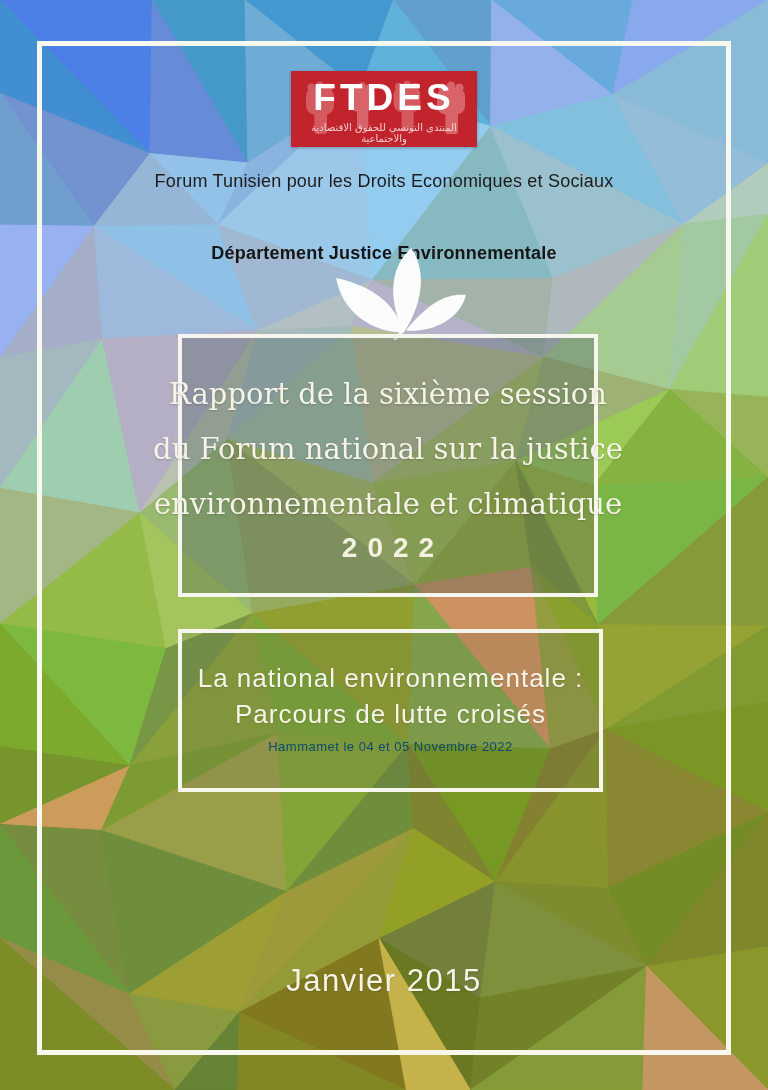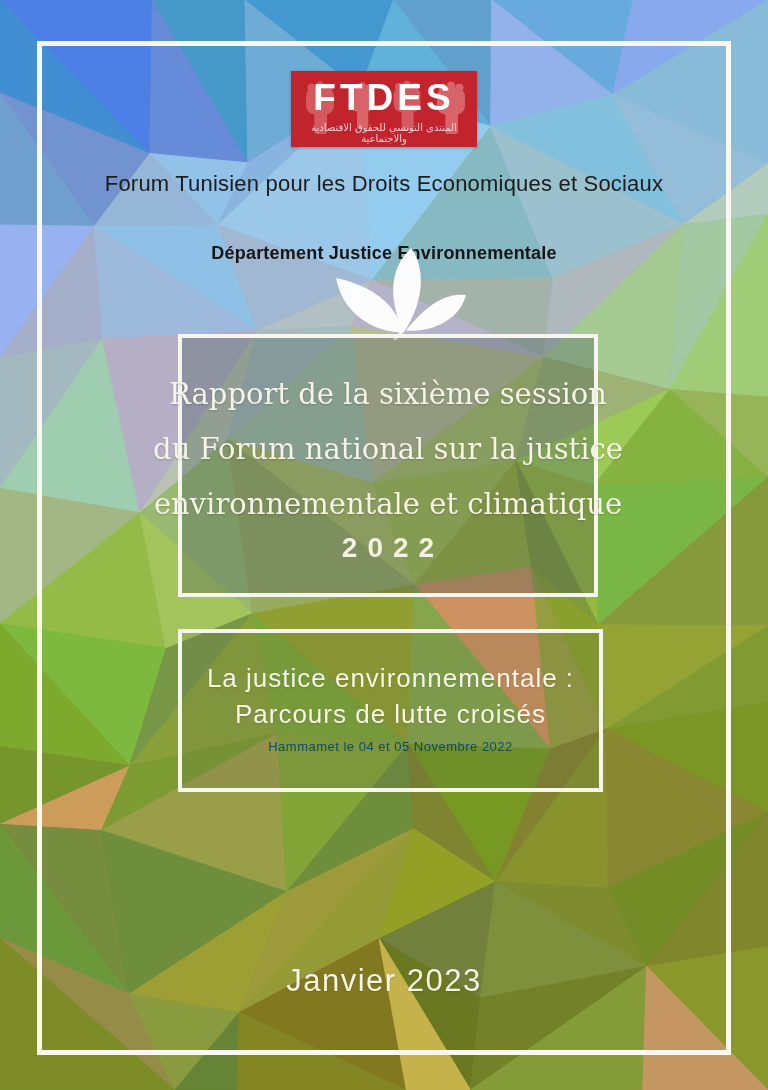--- a/index.html
+++ b/index.html
@@ -28,21 +28,21 @@
   }
   .logo-arabic {
     position:absolute; left:0; right:0; bottom:3px; text-align:center;
     direction:rtl; color:#f3ced2; font-size:10px;
     font-family:"DejaVu Sans", sans-serif;
   }
 
   
   .org-line {
     position:absolute; left:0; right:0; top:171px; text-align:center;
-    color:#1c1c1c; font-size:22px; letter-spacing:0.2px;
+    color:#1c1c1c; font-size:18px; letter-spacing:0.2px;
   }
   .dept-line {
     position:absolute; left:0; right:0; top:195px; text-align:center;
     color:#161616; font-size:18px; font-weight:700; letter-spacing:0.2px;margin-top:48px;
   }
 
   
   .leaf { position:absolute; left:330px; top:246px; width:142px; height:94px; }
 
   
@@ -256,18 +256,18 @@
 </svg>
 
 <div class="title-box">
   <div class="title-line">Rapport de la sixième session</div>
   <div class="title-line">du Forum national sur la justice</div>
   <div class="title-line">environnementale et climatique</div>
   <div class="title-year">2022</div>
 </div>
 
 <div class="subtitle-box">
-  <div class="subtitle-line">La justice environnementale :</div>
+  <div class="subtitle-line">La national environnementale :</div>
   <div class="subtitle-line">Parcours de lutte croisés</div>
   <div class="venue-line">Hammamet le 04 et 05 Novembre 2022</div>
 </div>
 
-<div class="pub-date">Janvier 2023</div>
+<div class="pub-date">Janvier 2015</div>
 
 </body></html>

